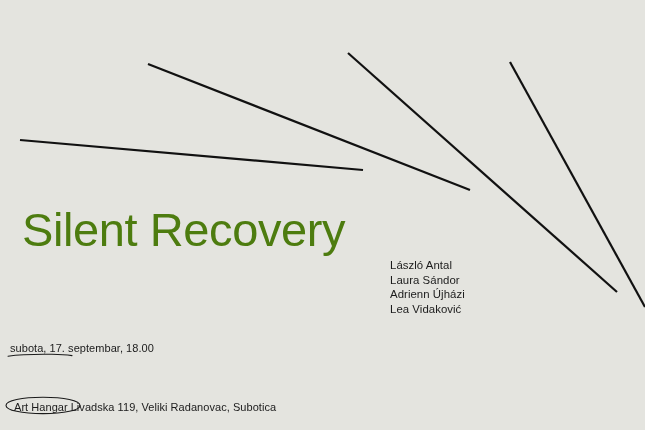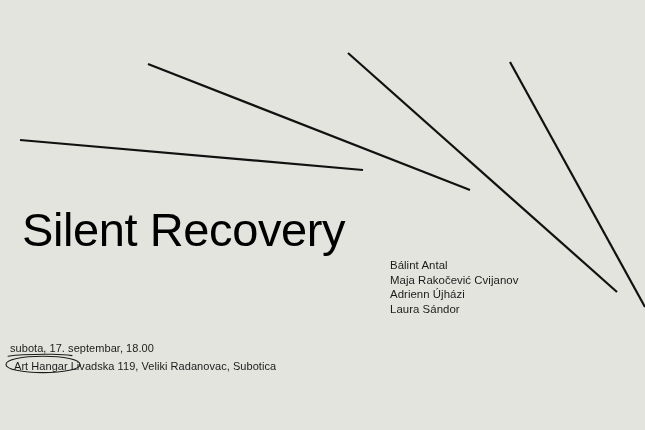--- a/index.html
+++ b/index.html
@@ -27,21 +27,21 @@
     height: 430px;
     pointer-events: none;
   }
   #title {
     position: absolute;
     left: 22px;
     top: 175px;
     font-size: 47px;
     font-weight: 500;
     letter-spacing: -0.4px;
-    color: #000000;
+    color: #4d7c0f;
     line-height: 1;
     white-space: nowrap;
   }
   #artists {
     position: absolute;
     left: 390px;
     top: 258px;
     color: #1b1b1b;
     font-size: 11.4px;
     line-height: 14.6px;
@@ -70,20 +70,21 @@
   #date-underline {
     position: absolute;
     left: -3px;
     top: 12px;
     width: 66px;
     height: 6px;
     overflow: visible;
   }
   #venue-line {
     position: relative;
+    margin-top: 41px;
   }
   #venue-highlight {
     position: relative;
     display: inline-block;
     padding: 0 3px 0 4px;
   }
   #venue-ellipse {
     position: absolute;
     left: -7px;
     top: -3px;
@@ -101,24 +102,24 @@
   <svg id="decor-lines" viewBox="0 0 645 430" width="645" height="430">
     <line x1="20" y1="140" x2="363" y2="170" stroke="#111111" stroke-width="2.2" stroke-linecap="butt"></line>
     <line x1="148" y1="64" x2="470" y2="190" stroke="#111111" stroke-width="2.2" stroke-linecap="butt"></line>
     <line x1="348" y1="53" x2="617" y2="292" stroke="#111111" stroke-width="2.2" stroke-linecap="butt"></line>
     <line x1="510" y1="62" x2="645" y2="307" stroke="#111111" stroke-width="2.2" stroke-linecap="butt"></line>
   </svg>
 
   <h1 id="title">Silent Recovery</h1>
 
   <div id="artists">
-    <div class="artist-name">Bálint Antal</div>
-    <div class="artist-name">Maja Rakočević Cvijanov</div>
+    <div class="artist-name">László Antal</div>
+    <div class="artist-name">Laura Sándor</div>
     <div class="artist-name">Adrienn Újházi</div>
-    <div class="artist-name">Laura Sándor</div>
+    <div class="artist-name">Lea Vidaković</div>
   </div>
 
   <div id="event-info">
     <div class="info-line">
       <span id="date-line">subota, 17. septembar, 18.00</span>
       <svg id="date-underline" viewBox="0 0 66 6" width="66" height="6">
         <path d="M1 4.2 C 12 2.6, 30 2.1, 45 2.3 C 53 2.4, 60 2.9, 65 3.6" fill="none" stroke="#1b1b1b" stroke-width="1.1" stroke-linecap="round"></path>
       </svg>
     </div>
     <div class="info-line" id="venue-line">

